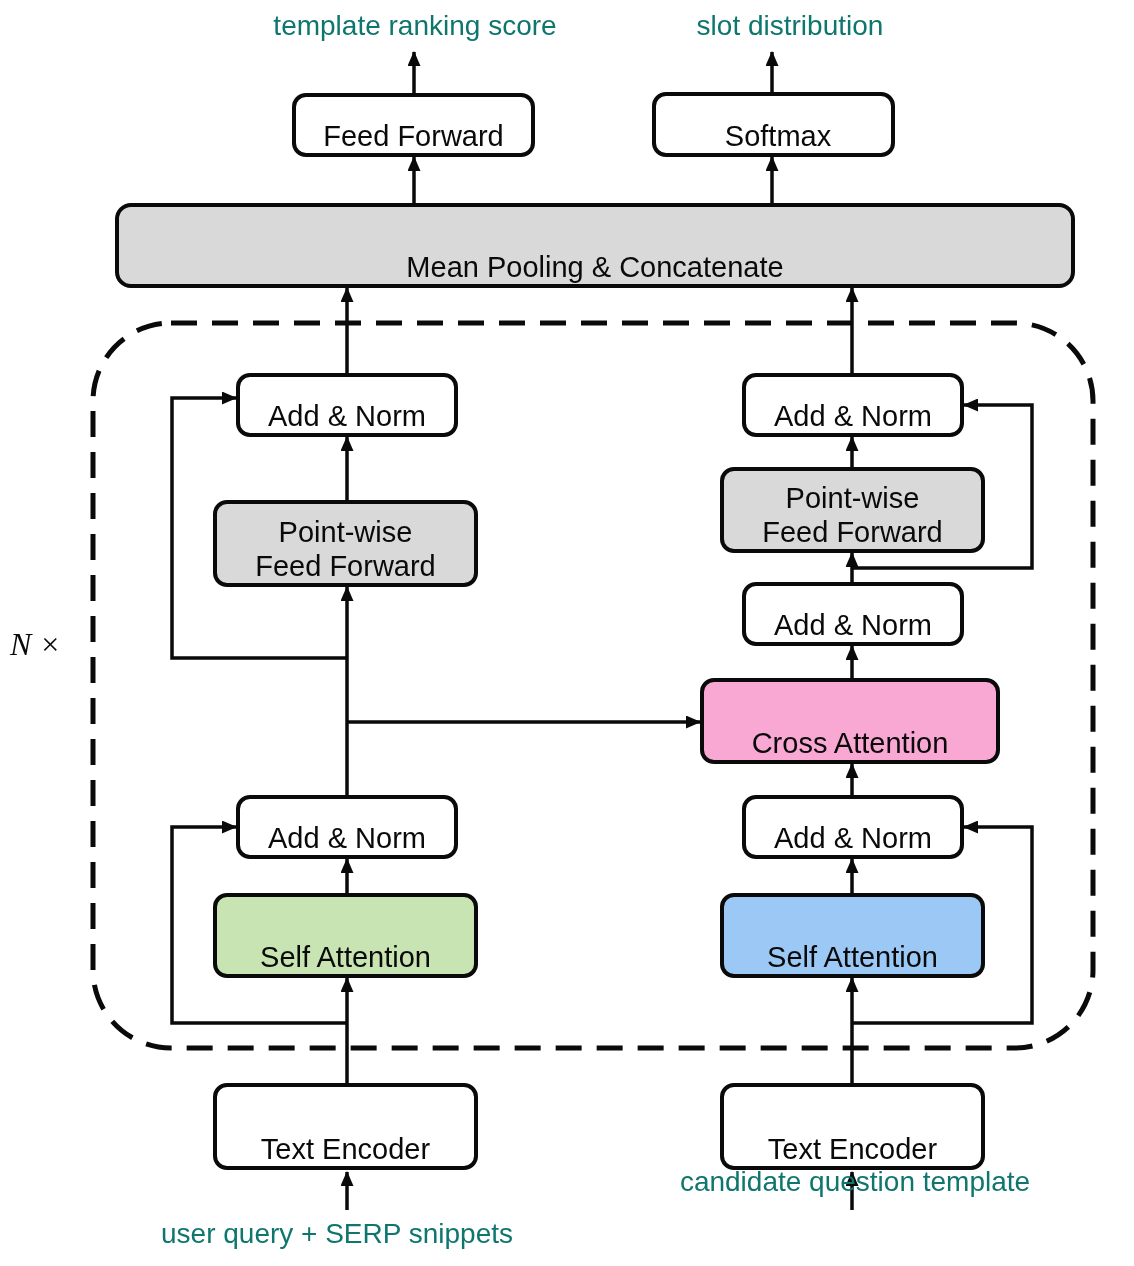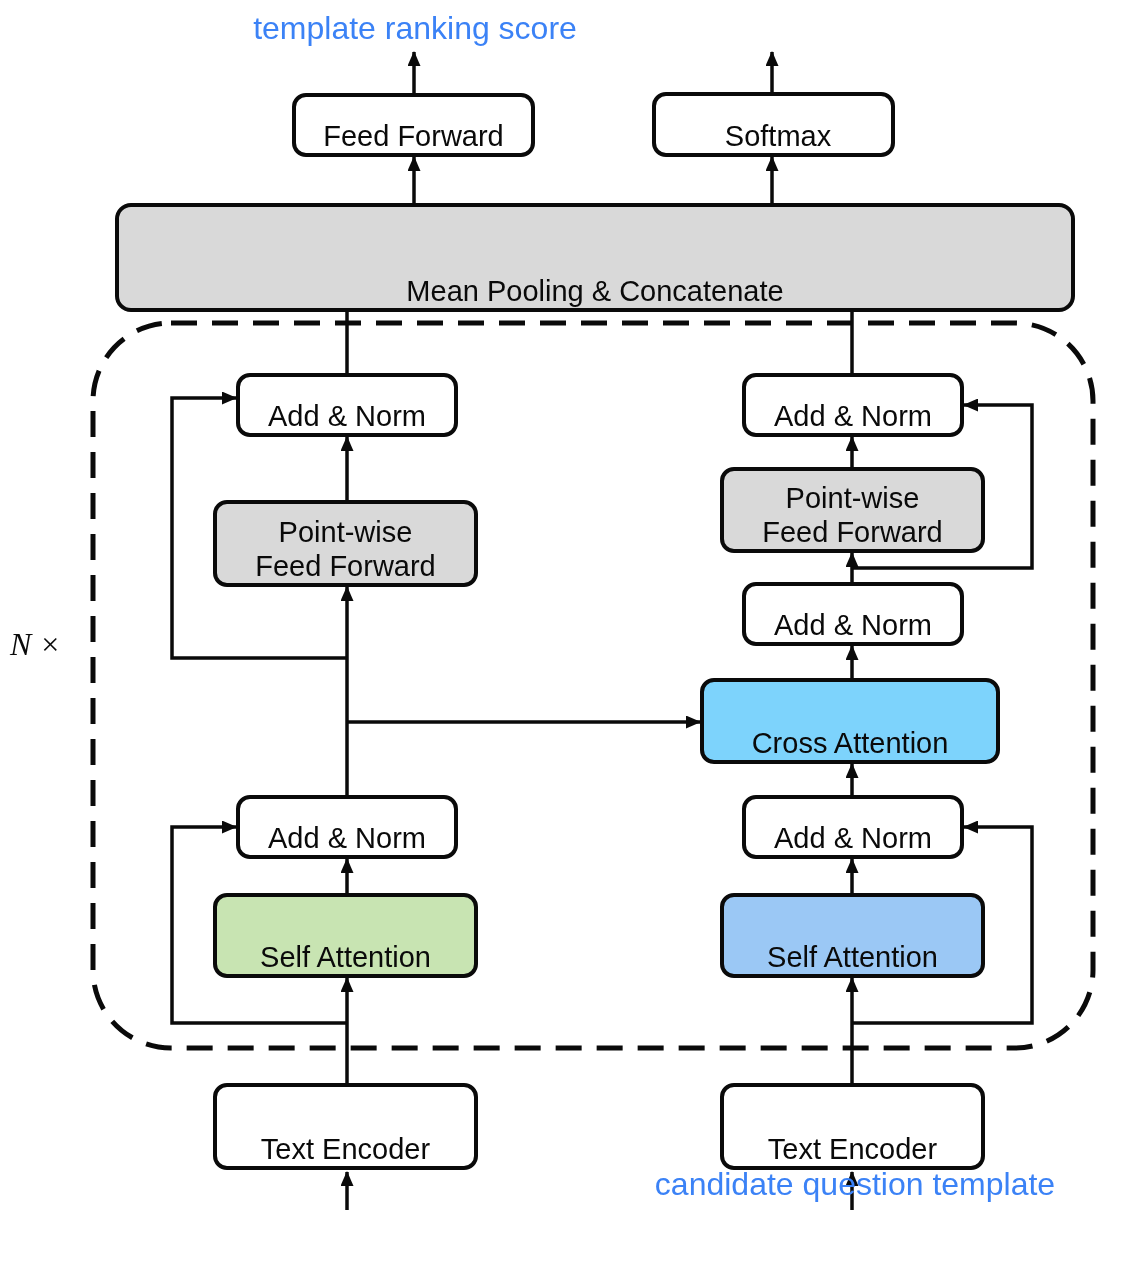--- a/index.html
+++ b/index.html
@@ -10,21 +10,21 @@
   .wires{position:absolute;left:0;top:0;width:1134px;height:1266px;}
   .box{
     position:absolute;box-sizing:border-box;background:#ffffff;
     border:4px solid #0a0a0a;border-radius:14px;
     display:flex;flex-direction:column;align-items:center;justify-content:flex-end;
     font-size:29px;line-height:1.15;text-align:center;white-space:nowrap;
   }
   .box.wide{border-radius:16px;}
   .lbl{
     position:absolute;transform:translateX(-50%);
-    font-size:32px;white-space:nowrap;color:#3b82f6;text-align:center;
+    font-size:28px;white-space:nowrap;color:#0f766e;text-align:center;
   }
   .nlabel{
     position:absolute;font-size:32px;white-space:nowrap;color:#0a0a0a;
     font-family:"Liberation Serif", serif;font-style:italic;
   }
 </style>
 </head>
 <body>
 
 <div class="canvas">
@@ -66,28 +66,29 @@
       <path d="M347,722 L700,722" marker-end="url(#ah)"></path>
 
       <path d="M347,658 L172,658 L172,398 L236,398" marker-end="url(#ah)"></path>
       <path d="M347,1023 L172,1023 L172,827 L236,827" marker-end="url(#ah)"></path>
       <path d="M852,568 L1032,568 L1032,405 L964,405" marker-end="url(#ah)"></path>
       <path d="M852,1023 L1032,1023 L1032,827 L964,827" marker-end="url(#ah)"></path>
     </g>
   </svg>
 
   <div class="lbl" style="left:415px;top:10px;">template ranking score</div>
+  <div class="lbl" style="left:790px;top:10px;">slot distribution</div>
 
   <div class="box" style="left:292px;top:93px;width:243px;height:64px;">
     <span>Feed Forward</span>
   </div>
   <div class="box" style="left:652px;top:92px;width:243px;height:65px;padding-left:9px;">
     <span>Softmax</span>
   </div>
-  <div class="box wide" style="left: 115px; top: 203px; width: 960px; height: 109px; background: rgb(217, 217, 217);">
+  <div class="box wide" style="left: 115px; top: 203px; width: 960px; height: 85px; background: rgb(217, 217, 217);">
     <span>Mean Pooling &amp; Concatenate</span>
   </div>
 
   <div class="nlabel" style="left:10px;top:626px;">N ×</div>
 
   <div class="box" style="left:236px;top:373px;width:222px;height:64px;">
     <span>Add &amp; Norm</span>
   </div>
   <div class="box" style="left: 213px; top: 500px; width: 265px; height: 87px; background: rgb(217, 217, 217);">
     <span>Point-wise</span>
@@ -95,32 +96,33 @@
   </div>
   <div class="box" style="left:236px;top:795px;width:222px;height:64px;">
     <span>Add &amp; Norm</span>
   </div>
   <div class="box" style="left: 213px; top: 893px; width: 265px; height: 85px; background: rgb(200, 228, 178);">
     <span>Self Attention</span>
   </div>
   <div class="box" style="left:213px;top:1083px;width:265px;height:87px;">
     <span>Text Encoder</span>
   </div>
+  <div class="lbl" style="left:337px;top:1218px;">user query + SERP snippets</div>
 
   <div class="box" style="left:742px;top:373px;width:222px;height:64px;">
     <span>Add &amp; Norm</span>
   </div>
   <div class="box" style="left: 720px; top: 467px; width: 265px; height: 86px; background: rgb(217, 217, 217);">
     <span>Point-wise</span>
     <span>Feed Forward</span>
   </div>
   <div class="box" style="left:742px;top:582px;width:222px;height:64px;">
     <span>Add &amp; Norm</span>
   </div>
-  <div class="box" style="left: 700px; top: 678px; width: 300px; height: 86px; background: #7dd3fc;">
+  <div class="box" style="left: 700px; top: 678px; width: 300px; height: 86px; background: #f9a8d4;">
     <span>Cross Attention</span>
   </div>
   <div class="box" style="left:742px;top:795px;width:222px;height:64px;">
     <span>Add &amp; Norm</span>
   </div>
   <div class="box" style="left: 720px; top: 893px; width: 265px; height: 85px; background: rgb(155, 200, 245);">
     <span>Self Attention</span>
   </div>
   <div class="box" style="left:720px;top:1083px;width:265px;height:87px;">
     <span>Text Encoder</span>

